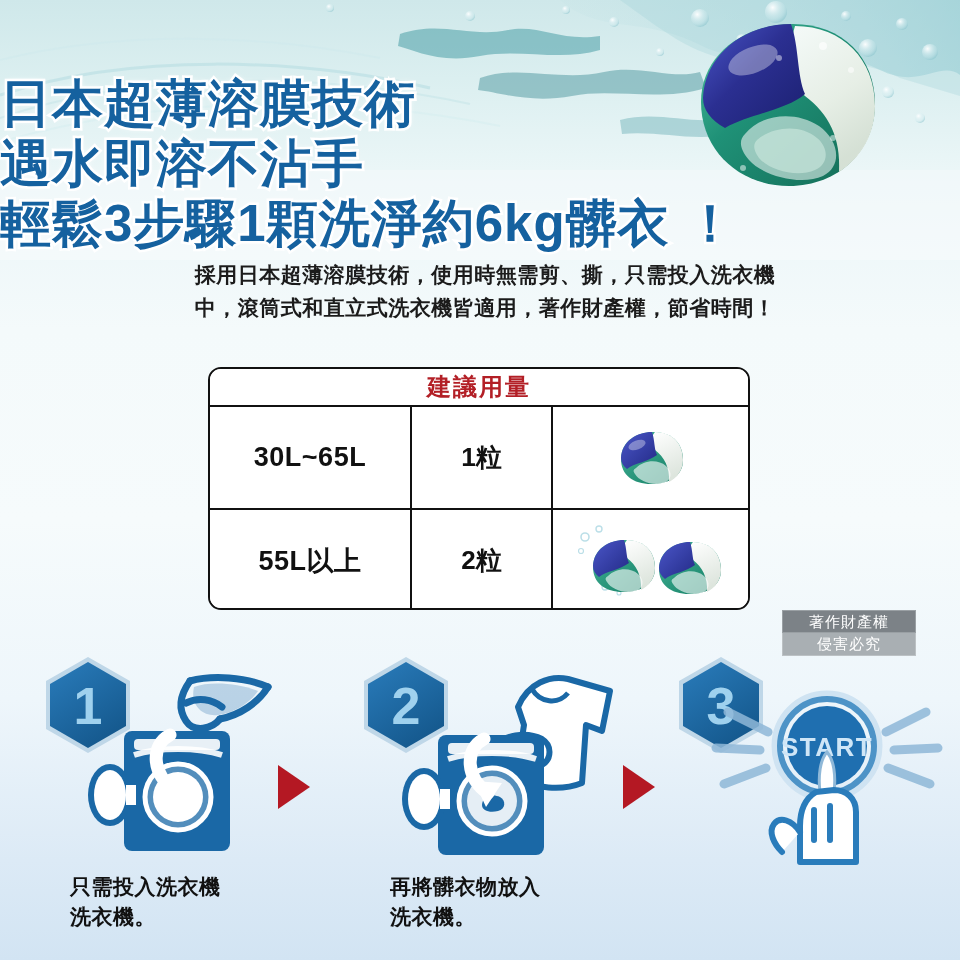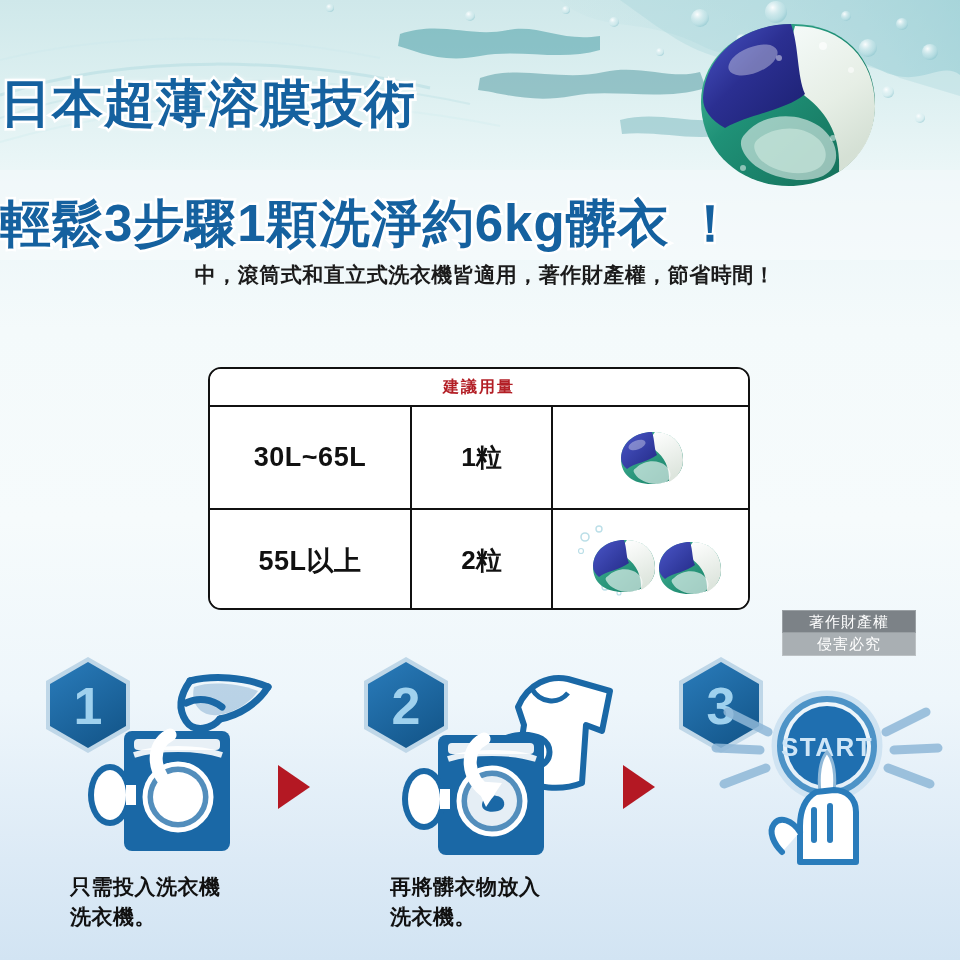--- a/index.html
+++ b/index.html
@@ -88,21 +88,21 @@
     height: 36px;
     border-bottom: 2px solid #111111;
     display: flex;
     align-items: center;
     justify-content: center;
     background: #ffffff;
   }
   .dose-head-label {
     color: #b31f26;
     font-weight: bold;
-    font-size: 16px;
+    font-size: 24px;
     letter-spacing: 2px;
   }
   .dose-row {
     display: flex;
     height: 101px;
     background: #ffffff;
     justify-content: flex-end;
   }
   .dose-row.first { border-bottom: 2px solid #111111; }
   .dose-cell {
@@ -305,25 +305,29 @@
       <circle cx="168" cy="52" r="3" fill="#ffffff" opacity="0.55"></circle>
       <circle cx="60" cy="150" r="3" fill="#ffffff" opacity="0.5"></circle>
       <circle cx="96" cy="40" r="3" fill="#ffffff" opacity="0.45"></circle>
       <circle cx="150" cy="120" r="3" fill="#ffffff" opacity="0.5"></circle>
     </svg>
   </div>
 
   <div class="headline headline-1">
     <span class="inner">日本超薄溶膜技術</span>
   </div>
+  <div class="headline headline-2">
+    <span class="inner">遇水即溶不沾手</span>
+  </div>
   <div class="headline headline-3">
     <span class="inner">輕鬆3步驟1顆洗淨約6kg髒衣 ！</span>
   </div>
 
   <div class="body-copy">
+    <div>採用日本超薄溶膜技術，使用時無需剪、撕，只需投入洗衣機</div>
     <div>中，滾筒式和直立式洗衣機皆適用，著作財產權，節省時間！</div>
   </div>
 
   <div class="dose-table">
     <div class="dose-head">
       <span class="dose-head-label">建議用量</span>
     </div>
 
     <div class="dose-row first">
       <div class="dose-cell vol">30L~65L</div>

